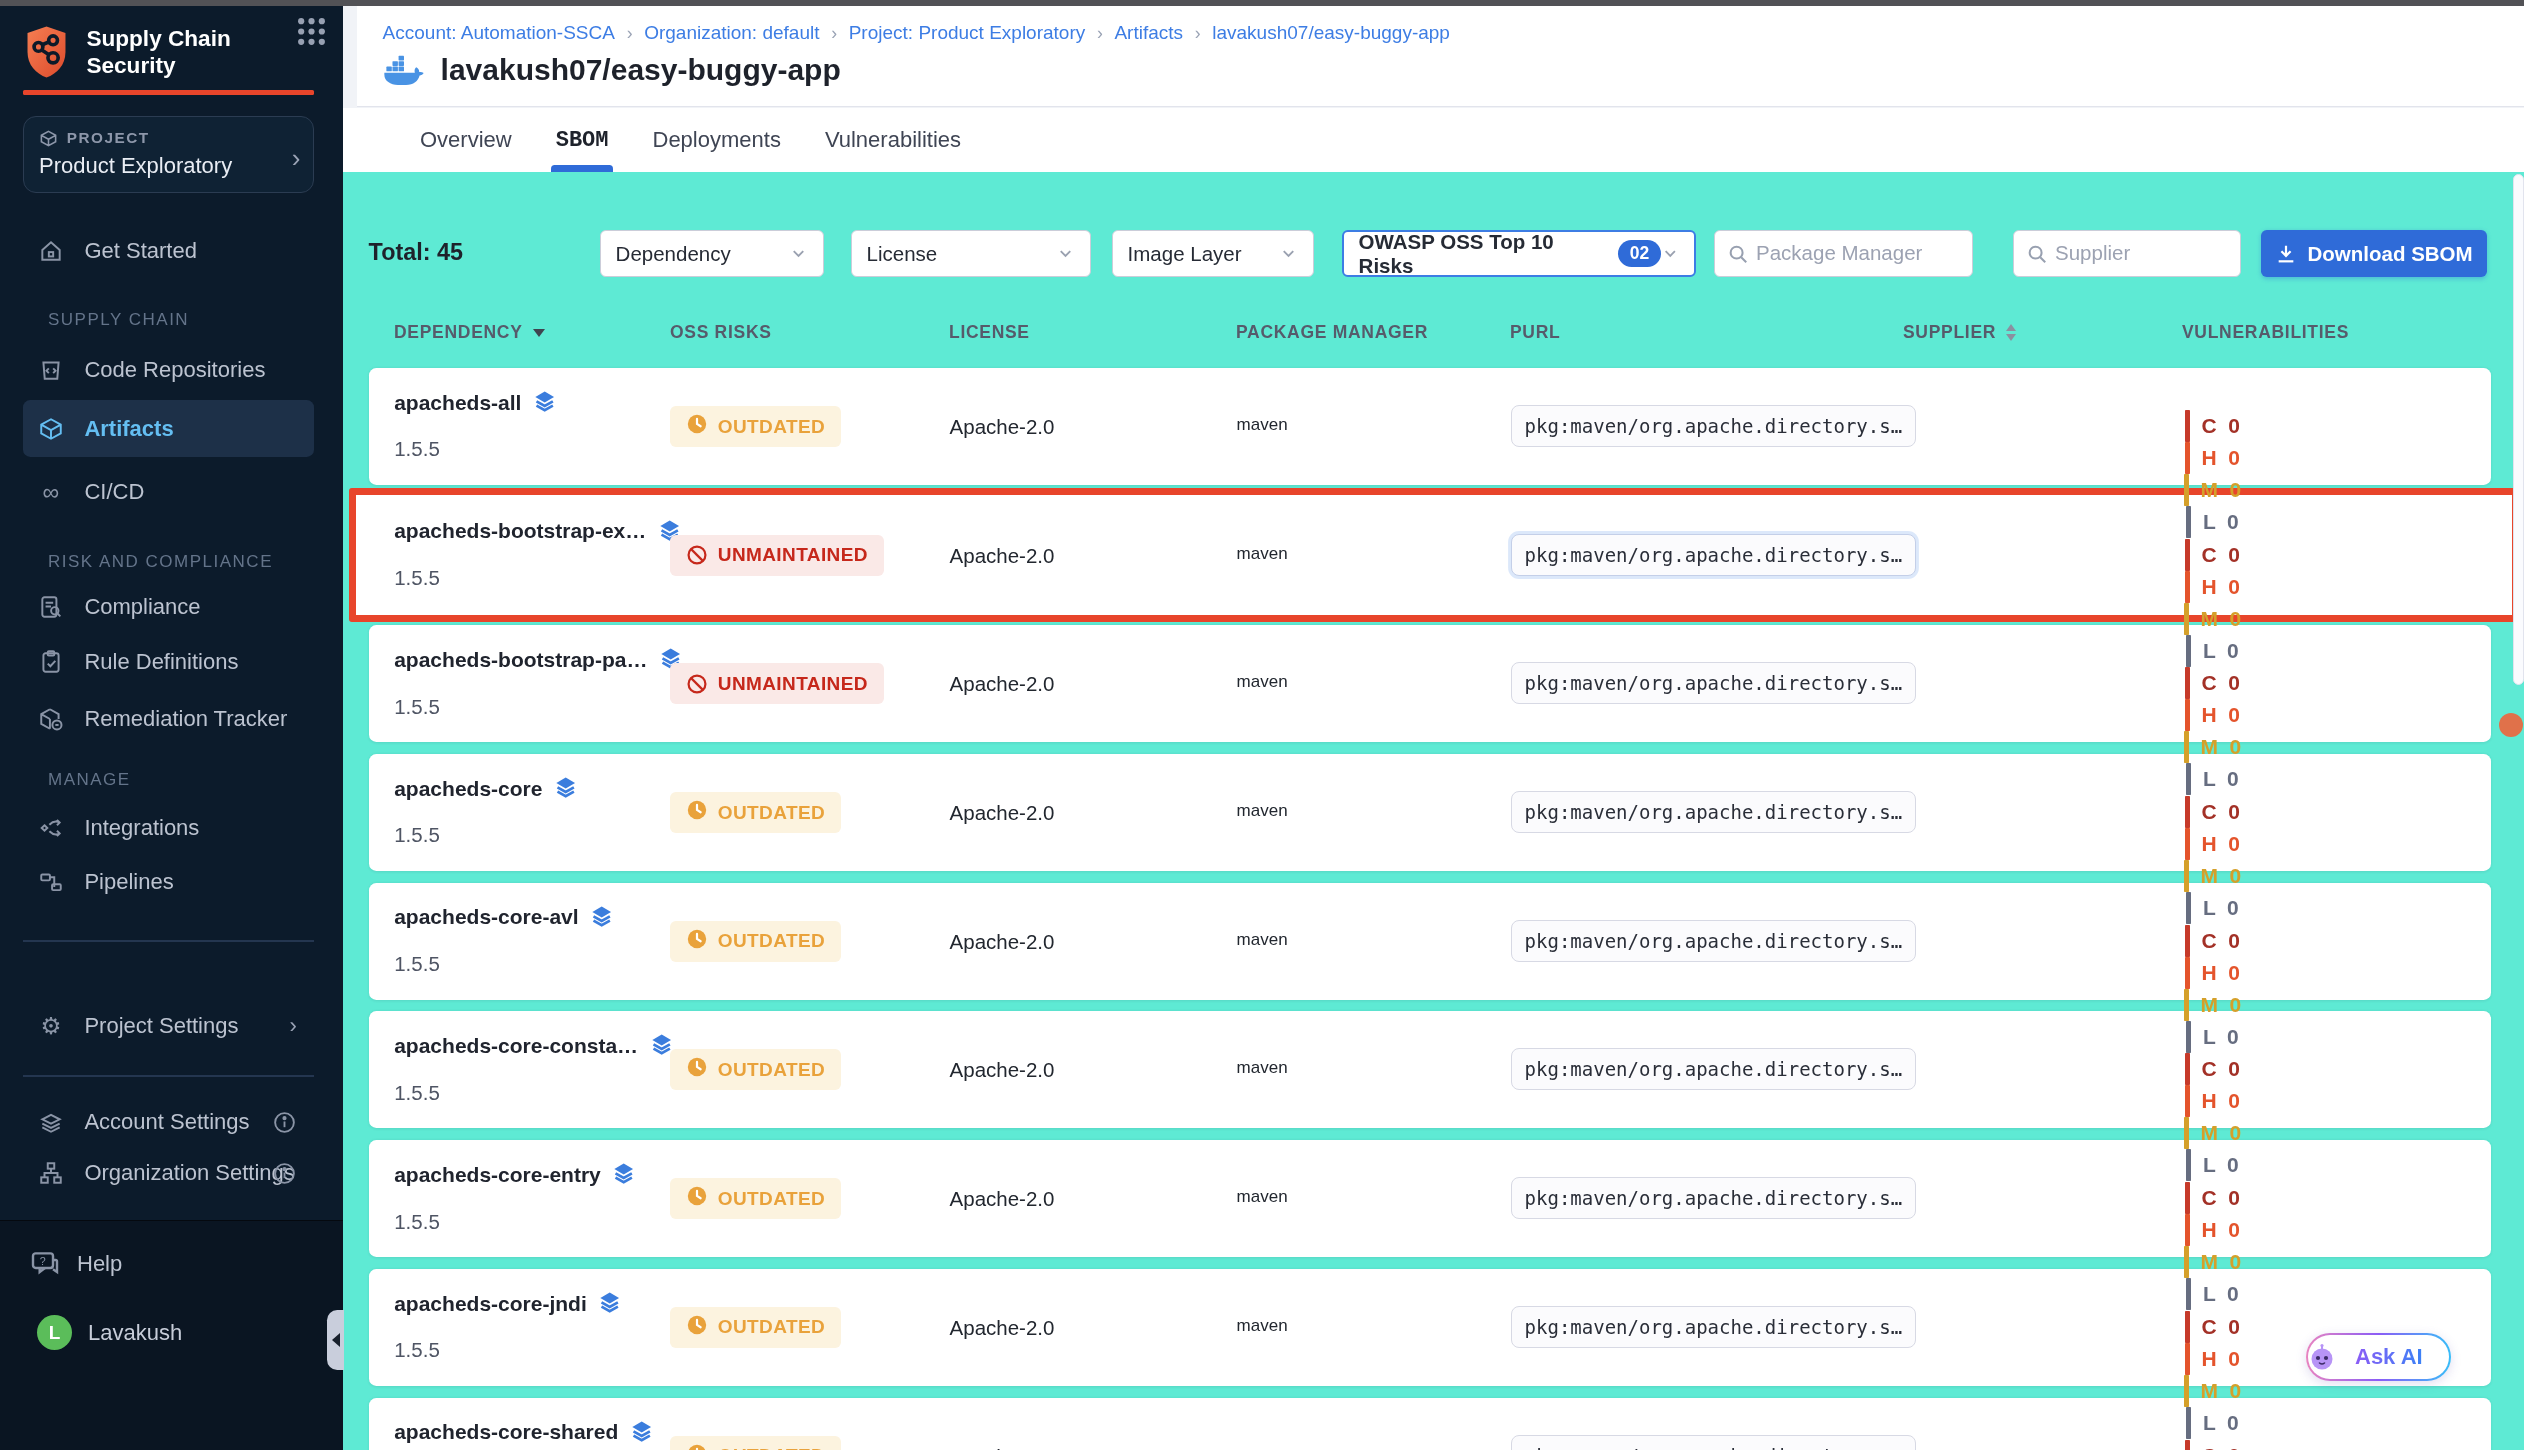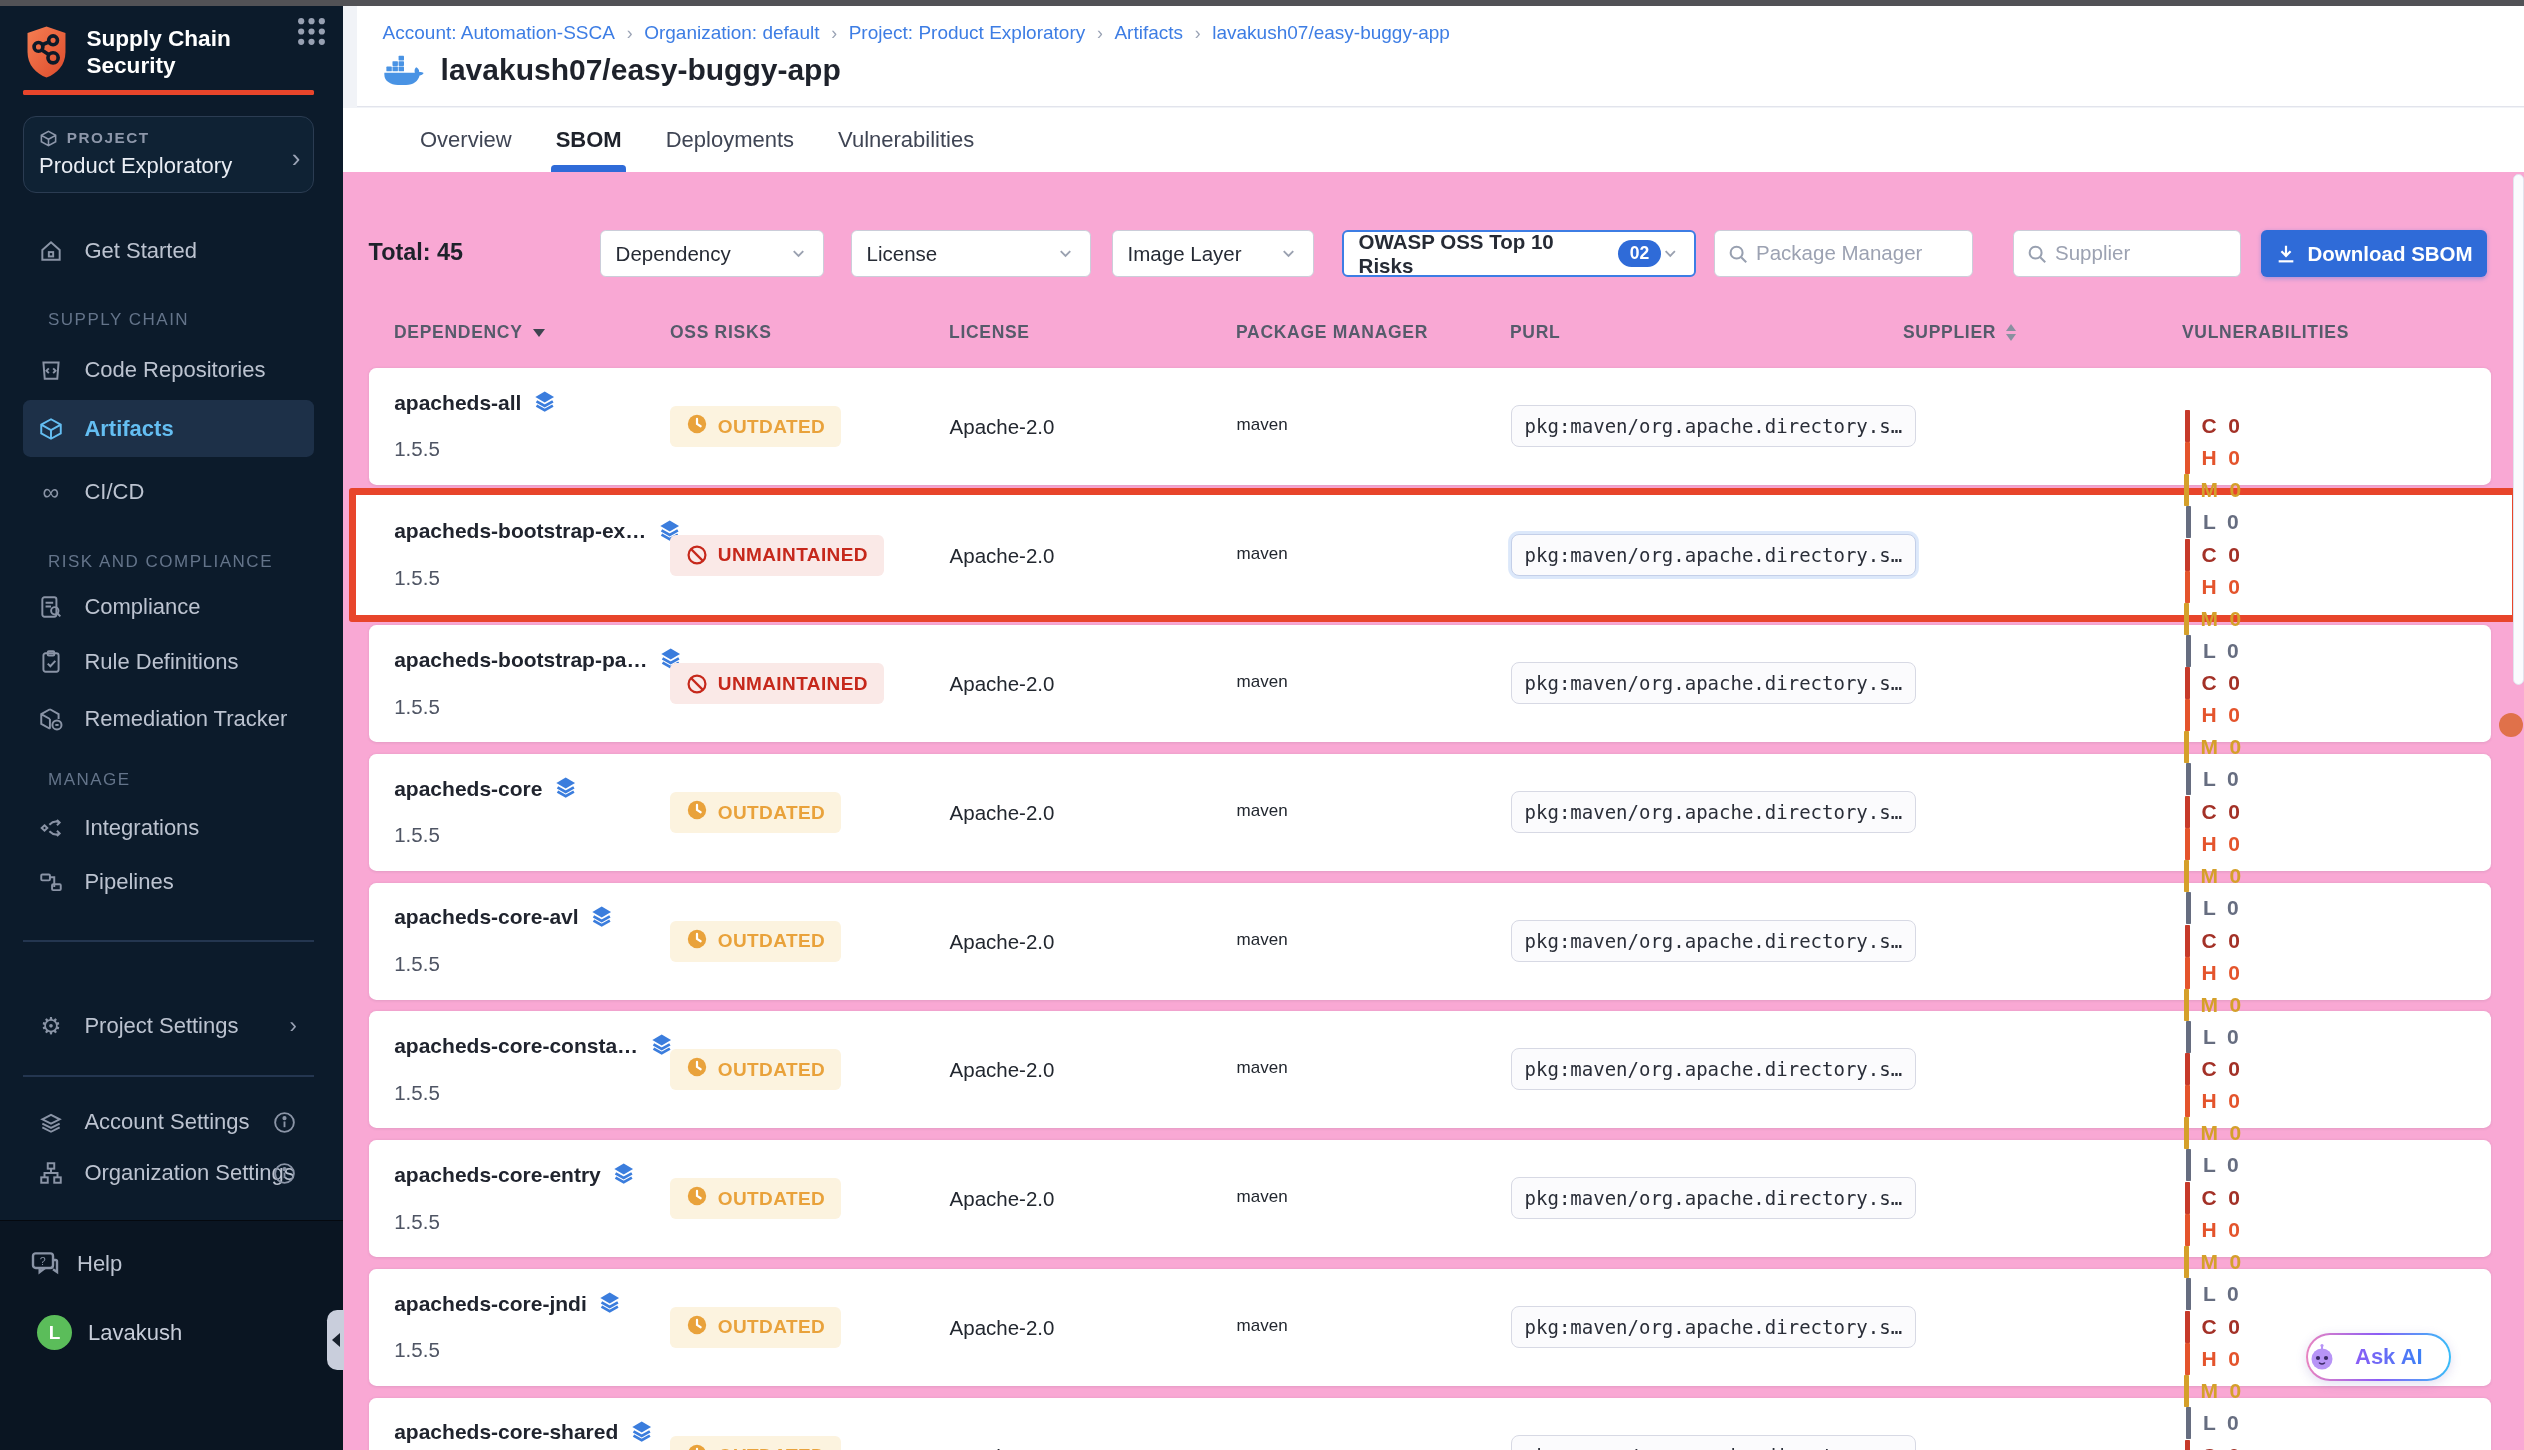--- a/index.html
+++ b/index.html
@@ -45,24 +45,24 @@
   .page-header { position:absolute; left:14px; top:0; width:100%; height:107px; background:#FFFFFF; border-bottom:1.5px solid #E2E4EC; }
   .breadcrumb { position:absolute; left:25.6px; top:22px; font-size:19px; color:#3D7DE4; display:flex; align-items:center; gap:11.7px; white-space:nowrap; }
   .breadcrumb .crumb { cursor:pointer; }
   .breadcrumb .sep { color:#9AA3B5; font-size:17.5px; }
   .title-row { position:absolute; left:25.6px; top:53px; display:flex; align-items:center; gap:16px; }
   .docker-icon { width:42px; height:34px; }
   .page-title { font-size:30px; font-weight:800; color:#1E222B; }
 
   .tabbar { position:absolute; left:0; top:108px; width:100%; height:64px; background:#FFFFFF; display:flex; align-items:center; padding-left:77px; gap:44px; }
   .tab { position:relative; font-size:22px; color:#3F4554; height:64px; display:flex; align-items:center; cursor:pointer; }
-  .tab.active { font-weight:800; color:#1E222B; }
+  .tab.active { font-weight:800; color:#1E222B;font-family:Liberation Mono, monospace; }
   .tab.active::after { content:""; position:absolute; left:-4.4px; right:-4.4px; bottom:0; height:6.6px; background:#2F6BD8; border-radius:3.7px 3.7px 0 0; }
 
-  .content { position:absolute; left:0; top:172px; right:0; bottom:0; background:#f9a8d4; }
+  .content { position:absolute; left:0; top:172px; right:0; bottom:0; background:#5eead4; }
 
   
   .toolbar { position:absolute; left:0; top:58px; width:100%; height:47px; }
   .total { position:absolute; left:25.6px; top:8.8px; font-size:23.4px; font-weight:800; color:#1E222B; }
   .select { position:absolute; top:0; height:47px; background:#fff; border:1.5px solid #CBCDD9; border-radius:5.8px; display:flex; align-items:center; padding:0 14.6px; cursor:pointer; }
   .select .slabel { font-size:20.5px; color:#262B35; }
   .select .chev { margin-left:auto; color:#9AA1B0; }
   .sel-dependency { left:257px; width:224px; }
   .sel-license { left:508px; width:240px; }
   .sel-layer { left:769px; width:202px; }

